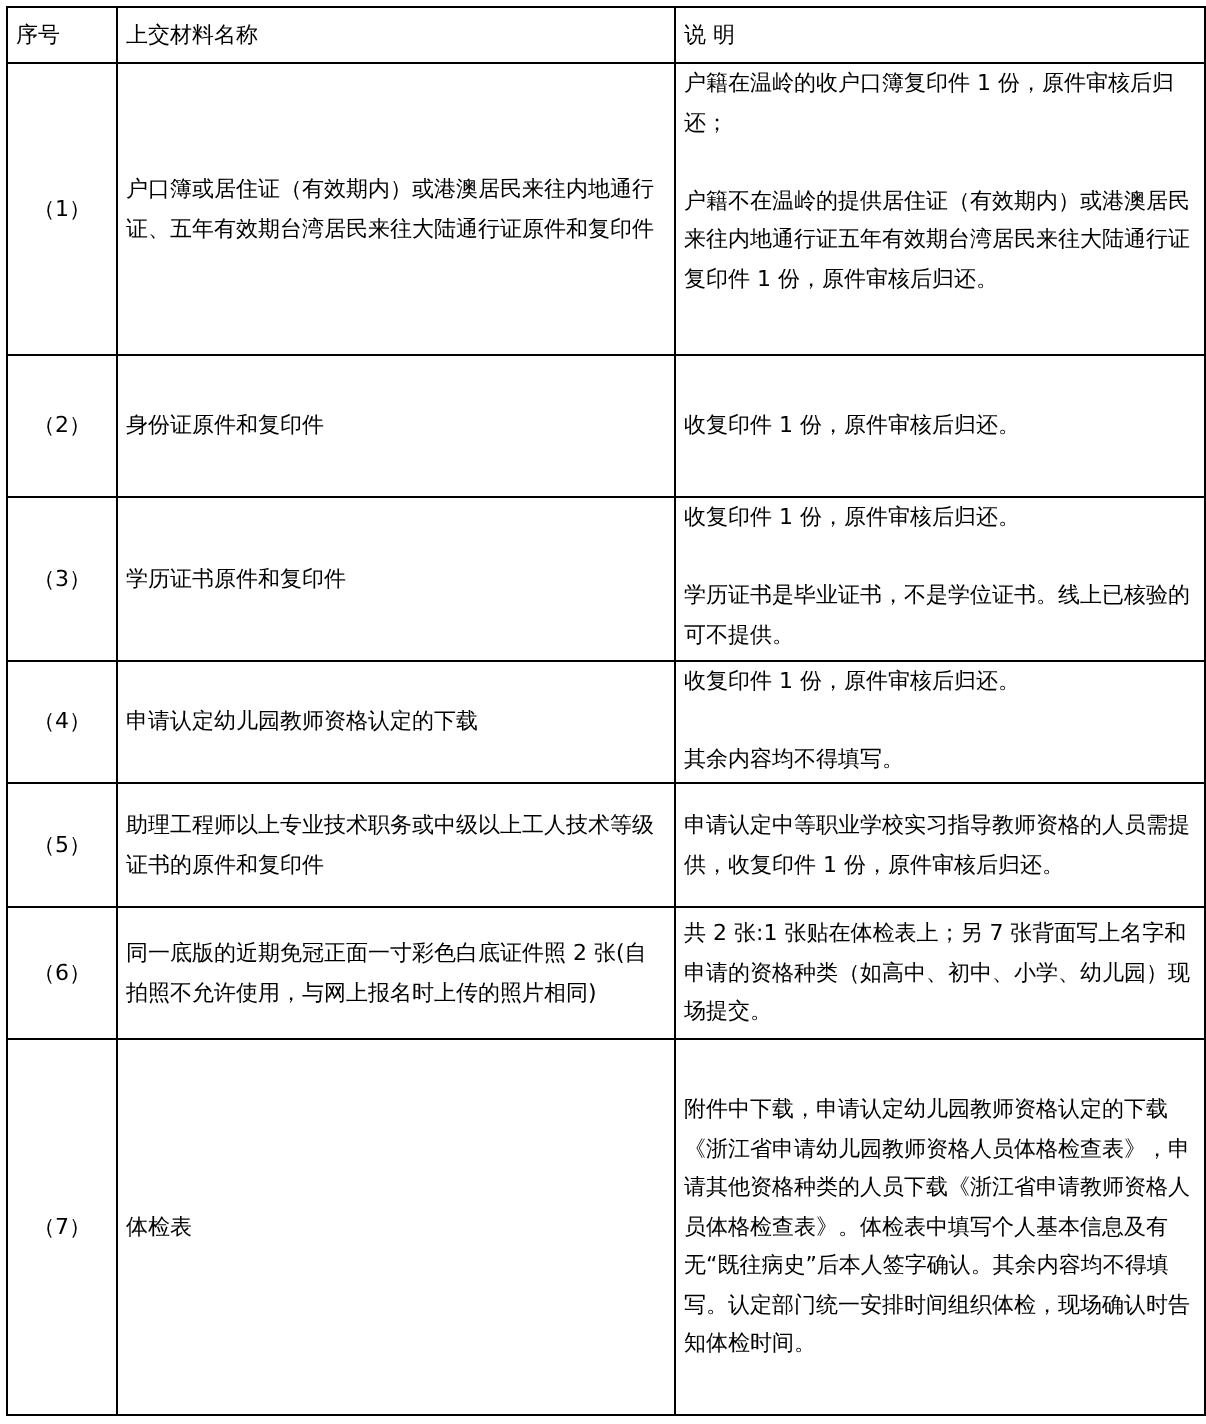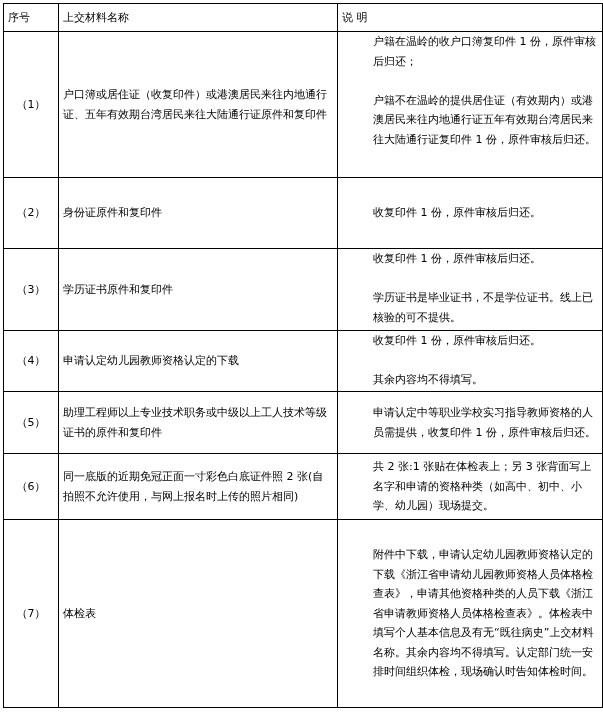--- a/index.html
+++ b/index.html
@@ -17,42 +17,42 @@
       vertical-align: middle;
       padding: 0 4px;
       line-height: 19.5px;
       word-break: break-all;
     }
     .col-no { width: 46px; text-align: center; }
     .col-name { width: 270px; }
     .col-desc { width: 256px; margin-top: 10px; }
     .hdr td { height: 27px; }
     .desc-top { vertical-align: top !important; }
-    .para { display: block; margin-left: 31px; }
+    .para { display: block; }
     .gap { display: block; height: 19.5px; }
   </style>
 </head>
 <body>
 
 <table class="doc-table">
   <colgroup>
     <col class="col-no">
       <col class="col-name">
       <col class="col-desc">
   </colgroup>
   <tbody>
       <tr class="hdr">
     <td class="col-no" style="text-align:left;">序号</td>
     <td class="col-name">上交材料名称</td>
     <td class="col-desc">说 明</td>
   </tr>
 
   <tr style="height:146px;">
     <td class="col-no">（1）</td>
-    <td>户口簿或居住证（收复印件）或港澳居民来往内地通行证、五年有效期台湾居民来往大陆通行证原件和复印件</td>
+    <td>户口簿或居住证（有效期内）或港澳居民来往内地通行证、五年有效期台湾居民来往大陆通行证原件和复印件</td>
     <td class="desc-top">
       <span class="para">户籍在温岭的收户口簿复印件 1 份，原件审核后归还；</span>
       <span class="gap"></span>
       <span class="para">户籍不在温岭的提供居住证（有效期内）或港澳居民来往内地通行证五年有效期台湾居民来往大陆通行证复印件 1 份，原件审核后归还。</span>
     </td>
   </tr>
 
   <tr style="height:71px;">
     <td class="col-no">（2）</td>
     <td>身份证原件和复印件</td>
@@ -86,25 +86,25 @@
     <td>助理工程师以上专业技术职务或中级以上工人技术等级证书的原件和复印件</td>
     <td>
       <span class="para">申请认定中等职业学校实习指导教师资格的人员需提供，收复印件 1 份，原件审核后归还。</span>
     </td>
   </tr>
 
   <tr style="height:66px;">
     <td class="col-no">（6）</td>
     <td>同一底版的近期免冠正面一寸彩色白底证件照 2 张(自拍照不允许使用，与网上报名时上传的照片相同)</td>
     <td>
-      <span class="para">共 2 张:1 张贴在体检表上；另 3 张背面写上名字和申请的资格种类（如高中、初中、小学、幼儿园）现场提交。</span>
+      <span class="para">共 2 张:1 张贴在体检表上；另 7 张背面写上名字和申请的资格种类（如高中、初中、小学、幼儿园）现场提交。</span>
     </td>
   </tr>
 
   <tr style="height:188px;">
     <td class="col-no">（7）</td>
     <td>体检表</td>
     <td>
-      <span class="para">附件中下载，申请认定幼儿园教师资格认定的下载《浙江省申请幼儿园教师资格人员体格检查表》，申请其他资格种类的人员下载《浙江省申请教师资格人员体格检查表》。体检表中填写个人基本信息及有无“既往病史”上交材料名称。其余内容均不得填写。认定部门统一安排时间组织体检，现场确认时告知体检时间。</span>
+      <span class="para">附件中下载，申请认定幼儿园教师资格认定的下载《浙江省申请幼儿园教师资格人员体格检查表》，申请其他资格种类的人员下载《浙江省申请教师资格人员体格检查表》。体检表中填写个人基本信息及有无“既往病史”后本人签字确认。其余内容均不得填写。认定部门统一安排时间组织体检，现场确认时告知体检时间。</span>
     </td>
   </tr>
 </tbody>
   </table>
 
 </body></html>

